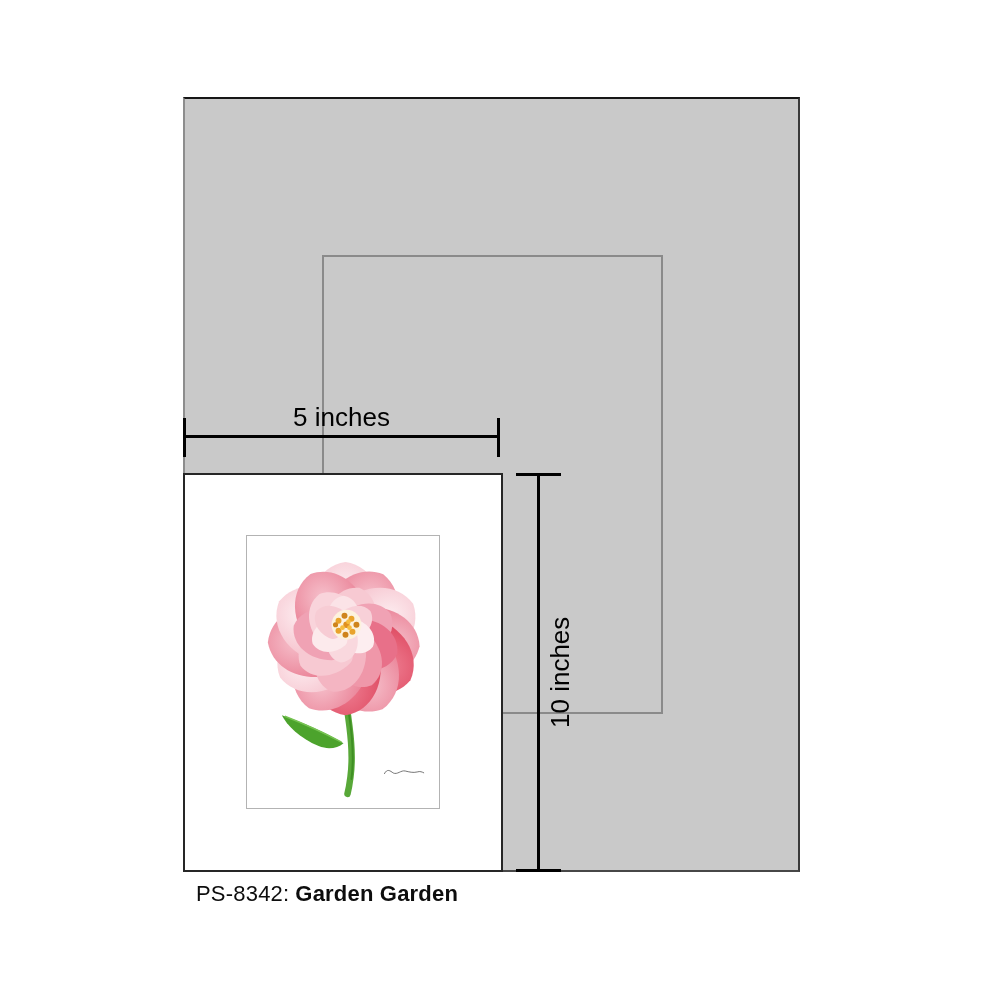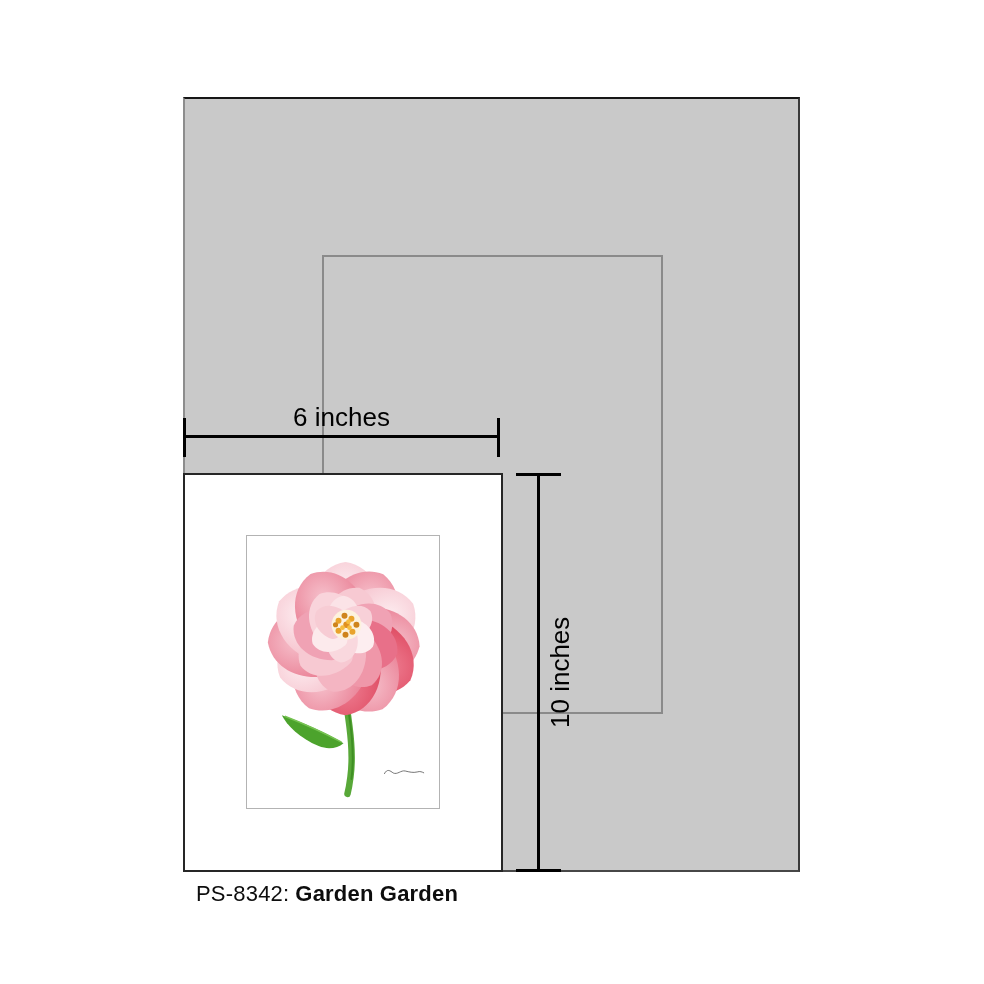--- a/index.html
+++ b/index.html
@@ -141,21 +141,21 @@
         </g>
 
         <path d="M138,239 c3,-6 6,-3 9,-1 c4,2 8,-3 12,-2 c4,1 8,2 12,1 c3,-1 5,0 7,1" fill="none" stroke="#666666" stroke-width="0.9"></path>
       </svg>
     </div>
   </div>
 
   <div class="dim hdim-line"></div>
   <div class="dim hdim-tick-l"></div>
   <div class="dim hdim-tick-r"></div>
-  <div class="hdim-label">6 inches</div>
+  <div class="hdim-label">5 inches</div>
 
   <div class="dim vdim-line"></div>
   <div class="dim vdim-tick-t"></div>
   <div class="dim vdim-tick-b"></div>
   <div class="vdim-label">10 inches</div>
 
   <div class="caption">
     <span class="code">PS-8342:</span><span class="title">Garden Garden</span>
   </div>
 

